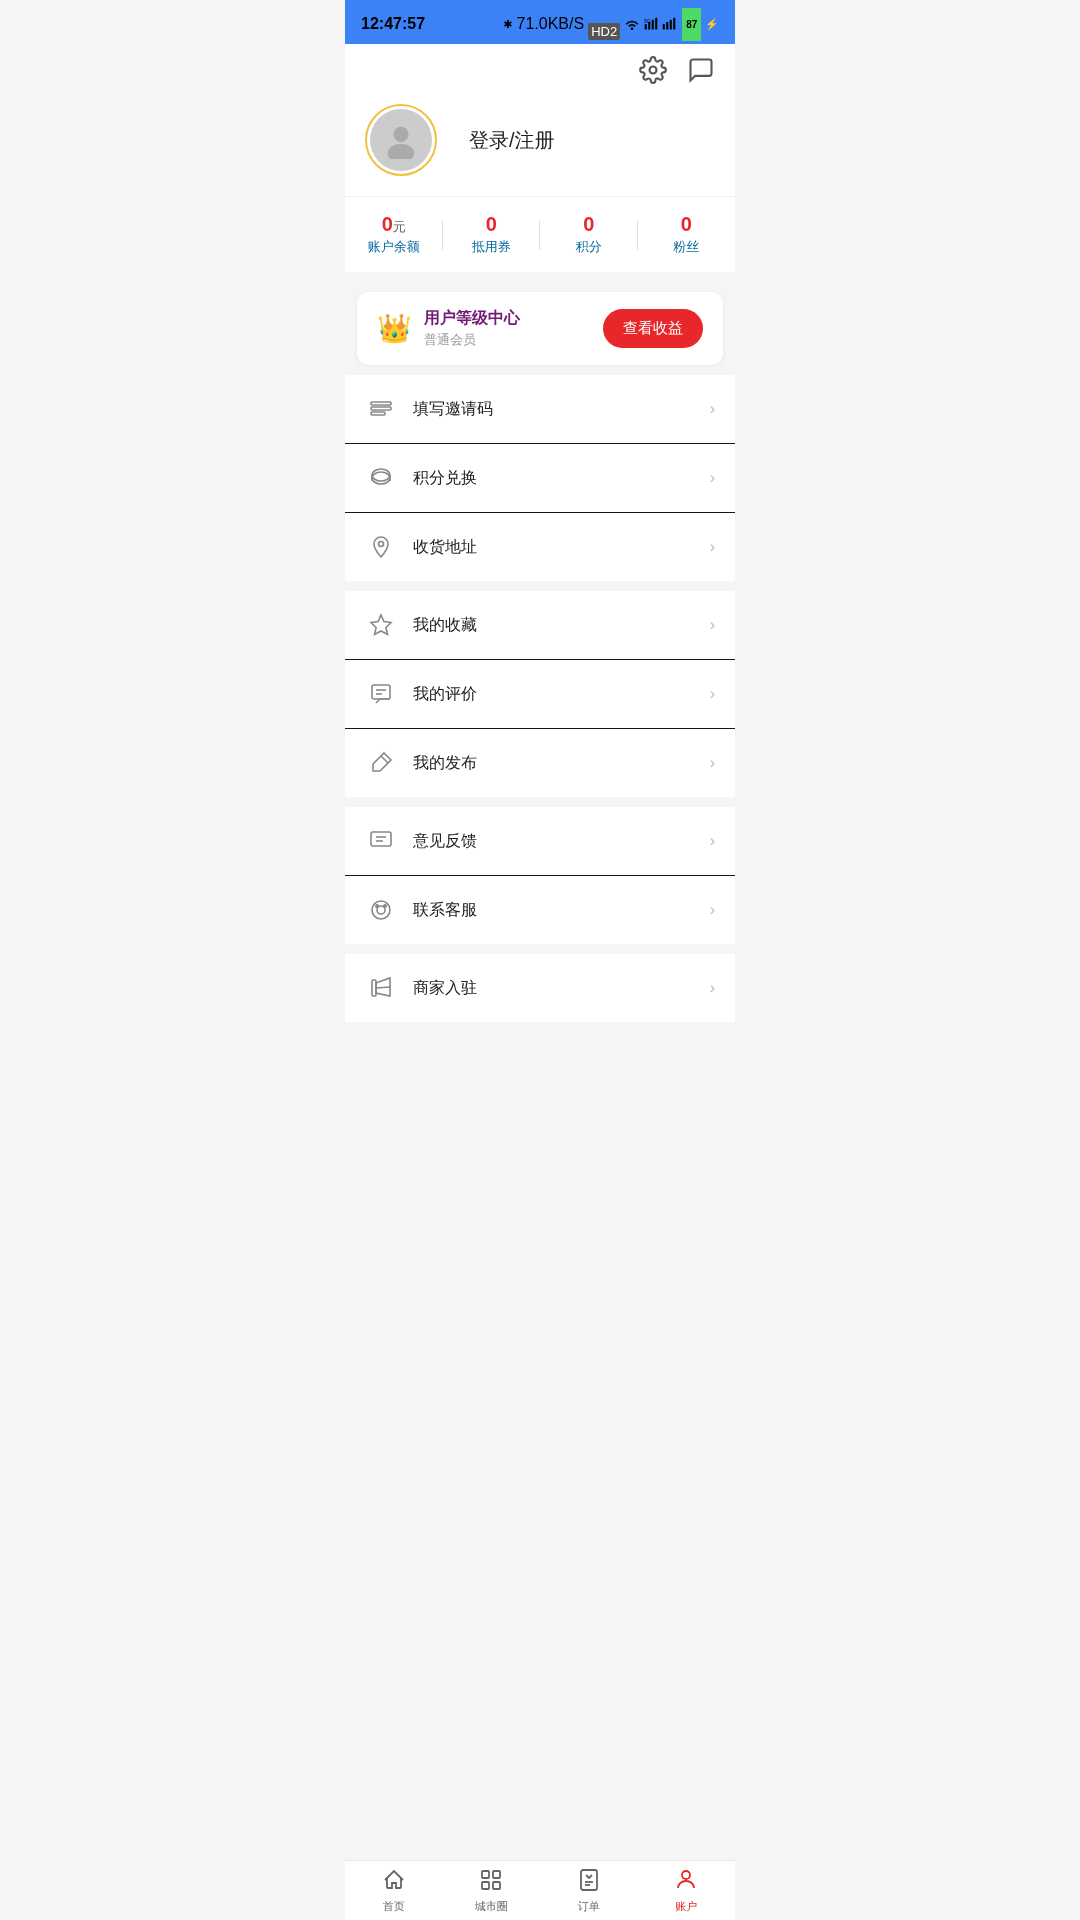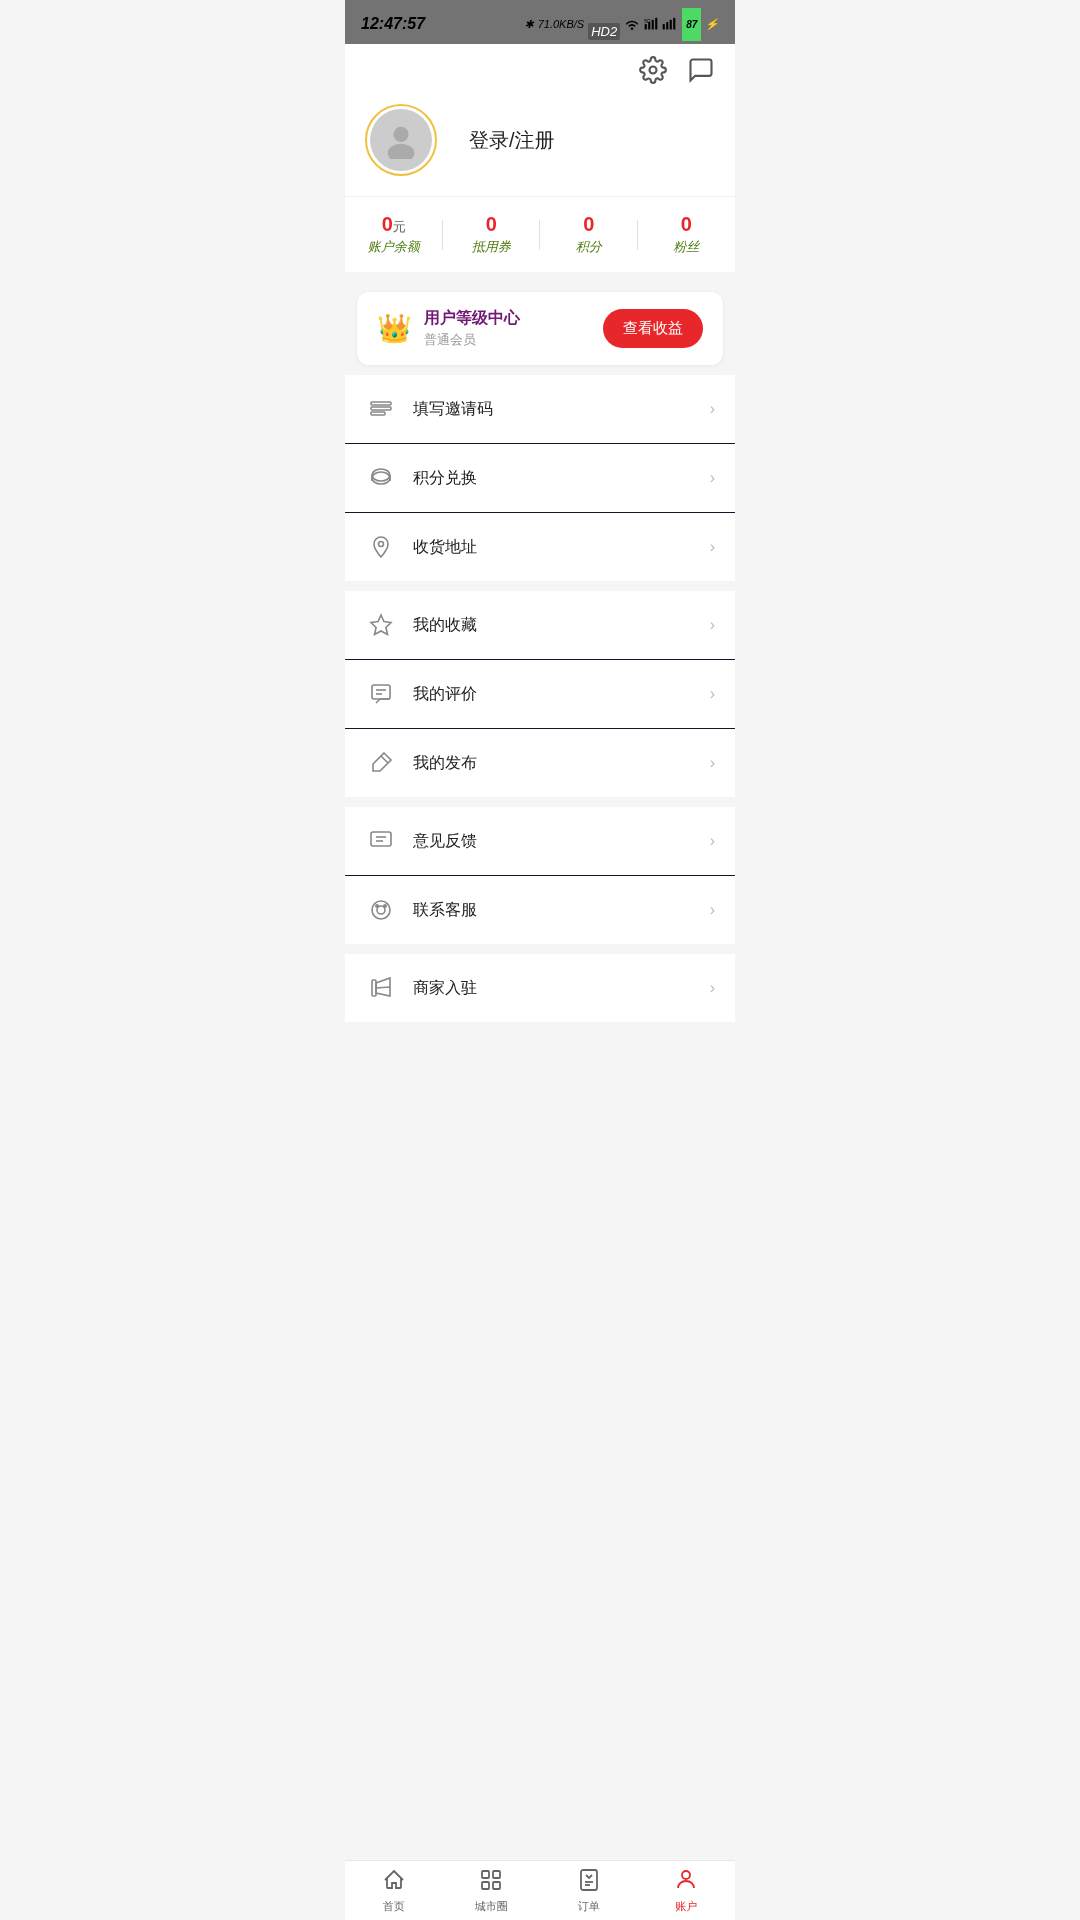--- a/index.html
+++ b/index.html
@@ -9,27 +9,26 @@
       background: #f5f5f5;
       width: 390px;
       margin: 0 auto;
       min-height: 100vh;
       position: relative;
       overflow-x: hidden;
     }
 
     
     .status-bar {
-      background: #737373;
+      background: #3b82f6;
       display: flex;
       justify-content: space-between;
       align-items: center;
       padding: 8px 16px 4px;
       height: 44px;
-      font-style: italic;
     }
     .status-time {
       font-size: 16px;
       font-weight: 600;
       color: #000;
     }
     .status-icons {
       display: flex;
       align-items: center;
       gap: 4px;
@@ -131,22 +130,21 @@
       font-weight: 700;
       color: #e8272a;
     }
     .stat-value span.unit {
       font-size: 13px;
       font-weight: 400;
       color: #666;
     }
     .stat-label {
       font-size: 13px;
-      color: #4d7c0f;
-      font-style: italic;
+      color: #0369a1;
     }
 
     
     .level-card {
       margin: 10px 12px;
       background: #fff;
       border-radius: 12px;
       padding: 16px 20px;
       display: flex;
       align-items: center;
@@ -257,21 +255,21 @@
     .spacer { height: 70px; }
   </style>
 </head>
 <body>
 
 <div class="status-bar">
   <span class="status-time">12:47:57</span>
   <div class="status-icons">
 
     <span>✱</span>
-    <span style="font-size:11px;">71.0<br style="display:none">KB/S</span>
+    <span style="font-size:16px;">71.0<br style="display:none">KB/S</span>
     <span style="background:#555;color:#fff;font-size:13px;padding:1px 3px;border-radius:2px;margin-top:15px;">HD2</span>
 
     <svg width="16" height="12" viewBox="0 0 24 18">
       <path d="M12 14a2 2 0 110 4 2 2 0 010-4zm0-5a7 7 0 015.6 2.8l-1.7 1.7A4.5 4.5 0 0012 11.5a4.5 4.5 0 00-3.9 2l-1.7-1.7A7 7 0 0112 9zm0-5a12 12 0 019.4 4.5L19.7 10A9.5 9.5 0 0012 6.5 9.5 9.5 0 004.3 10L2.6 8.5A12 12 0 0112 4z" fill="#000"></path>
     </svg>
 
     <svg width="14" height="14" viewBox="0 0 20 20">
       <rect x="1" y="10" width="3" height="8" rx="1" fill="#000"></rect>
       <rect x="6" y="7" width="3" height="11" rx="1" fill="#000"></rect>
       <rect x="11" y="4" width="3" height="14" rx="1" fill="#000"></rect>

